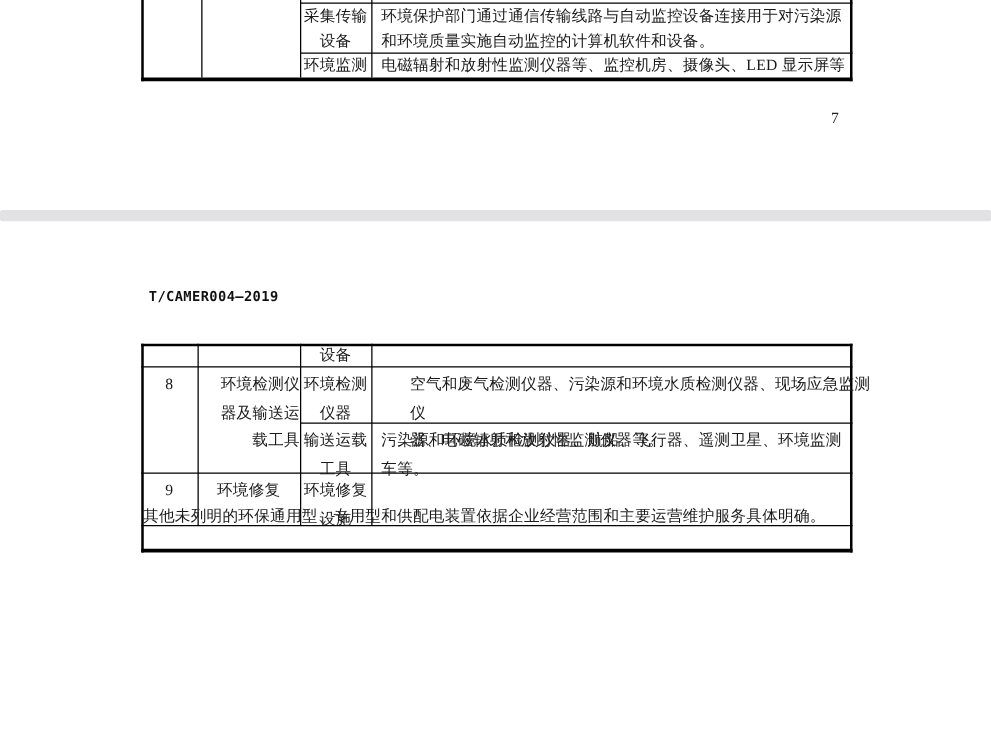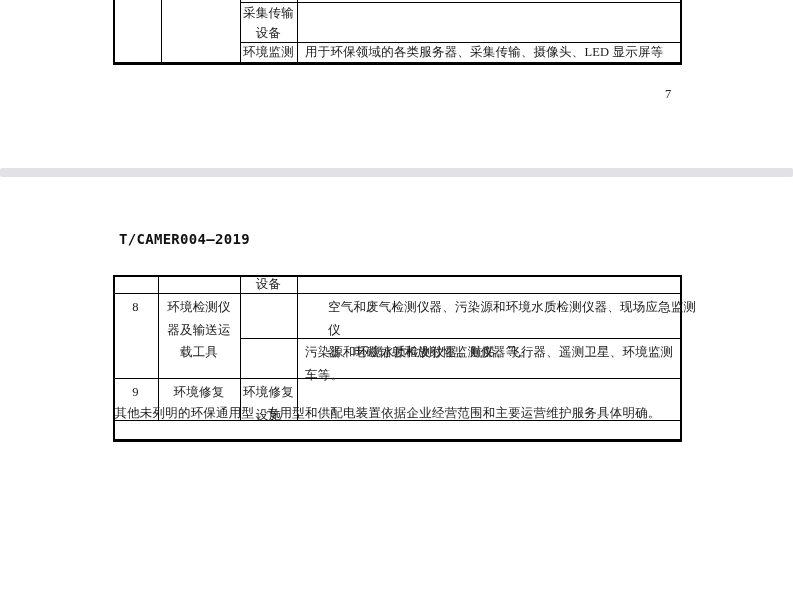--- a/index.html
+++ b/index.html
@@ -26,43 +26,45 @@
     position:absolute;left:640px;top:87px;width:56px;text-align:center;
     font-size:12.5px;color:#222;
   }
   .page-gap{
     position:absolute;left:0;top:168px;width:793px;height:9px;
     background:#e2e2e4;border-radius:2px;
   }
   .docid{
     position:absolute;left:119px;top:231px;margin:0;
     font-family:"DejaVu Sans Mono", monospace;font-weight:bold;
-    font-size:14px;color:#111;letter-spacing:0.3px;
+    font-size:11px;color:#111;letter-spacing:0.3px;
   }
 </style>
 </head>
 <body>
 
 <div class="viewport">
 
   <div class="tbl t1">
 
     <div class="vline" style="left:0;top:0;width:2px;height:65px;"></div>
     <div class="vline" style="left:48px;top:0;width:1px;height:62px;"></div>
     <div class="vline" style="left:127px;top:0;width:1px;height:62px;"></div>
     <div class="vline" style="left:184px;top:0;width:1px;height:62px;"></div>
     <div class="vline" style="left:567px;top:0;width:2px;height:65px;"></div>
     <div class="hline" style="left:127px;top:2px;width:442px;height:1px;"></div>
     <div class="hline" style="left:127px;top:42px;width:442px;height:1px;"></div>
     <div class="hline" style="left:0;top:62px;width:569px;height:3px;"></div>
 
     <div class="cell ctr lh20" style="left:127px;top:3px;width:57px;">采集传输
 设备</div>
+    <div class="cell lh20" style="left:192px;top:3px;width:374px;">环境保护部门通过通信传输线路与自动监控设备连接用于对污染源
+和环境质量实施自动监控的计算机软件和设备。</div>
     <div class="cell ctr lh19" style="left:127px;top:43px;width:57px;">环境监测</div>
-    <div class="cell lh19" style="left:192px;top:43px;width:374px;">用于环保领域的各类服务器、采集传输、摄像头、LED 显示屏等</div>
+    <div class="cell lh19" style="left:192px;top:43px;width:374px;">电磁辐射和放射性监测仪器等、监控机房、摄像头、LED 显示屏等</div>
   </div>
 
   <div class="pageno">7</div>
 
   <div class="page-gap"></div>
 
   <h1 class="docid">T/CAMER004—2019</h1>
 
   <div class="tbl t2">
 
@@ -74,25 +76,29 @@
     <div class="hline" style="left:0;top:0;width:569px;height:2px;"></div>
     <div class="hline" style="left:0;top:18px;width:569px;height:1px;"></div>
     <div class="hline" style="left:127px;top:63px;width:442px;height:1px;"></div>
     <div class="hline" style="left:0;top:103px;width:569px;height:1px;"></div>
     <div class="hline" style="left:0;top:145px;width:569px;height:1px;"></div>
     <div class="hline" style="left:0;top:164px;width:569px;height:3px;"></div>
 
     <div class="cell ctr lh18" style="left:127px;top:0;width:57px;">设备</div>
 
     <div class="cell ctr lh22" style="left:0;top:21px;width:45px;">8</div>
-    <div class="cell ctr lh22" style="left:45px;top:21px;width:82px;">环境检测仪
+    <div class="cell ctr lh22" style="left:45px;top:21px;width:82px;text-align:right;">环境检测仪
 器及输送运
 载工具</div>
+    <div class="cell ctr lh22" style="left:127px;top:21px;width:57px;">环境检测
+仪器</div>
     <div class="cell lh22" style="left:192px;top:21px;width:374px;margin-left:23px;">空气和废气检测仪器、污染源和环境水质检测仪器、现场应急监测仪
 器、电磁辐射和放射性监测仪器等。</div>
+    <div class="cell ctr lh22" style="left:127px;top:66px;width:57px;">输送运载
+工具</div>
     <div class="cell lh22" style="left:192px;top:66px;width:374px;">污染源和环境水质检测仪器、航船、飞行器、遥测卫星、环境监测
 车等。</div>
 
     <div class="cell ctr lh22" style="left:0;top:106px;width:45px;">9</div>
     <div class="cell ctr lh22" style="left:45px;top:106px;width:82px;">环境修复</div>
     <div class="cell ctr lh22" style="left:127px;top:106px;width:57px;">环境修复
 设施</div>
 
     <div class="cell ctr lh19" style="left:0;top:129px;width:549px;padding-right:20px;">其他未列明的环保通用型、专用型和供配电装置依据企业经营范围和主要运营维护服务具体明确。</div>
   </div>

